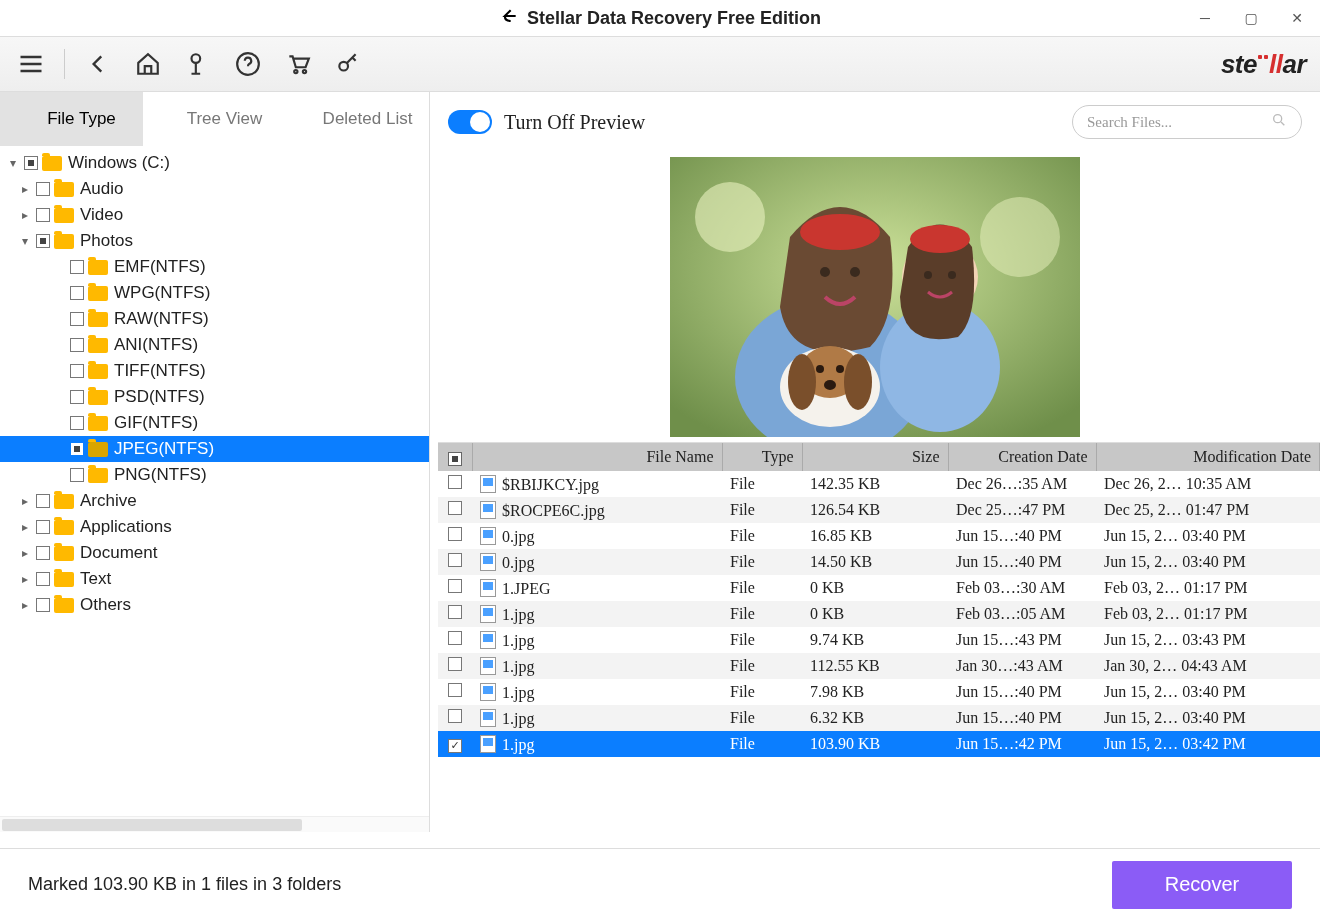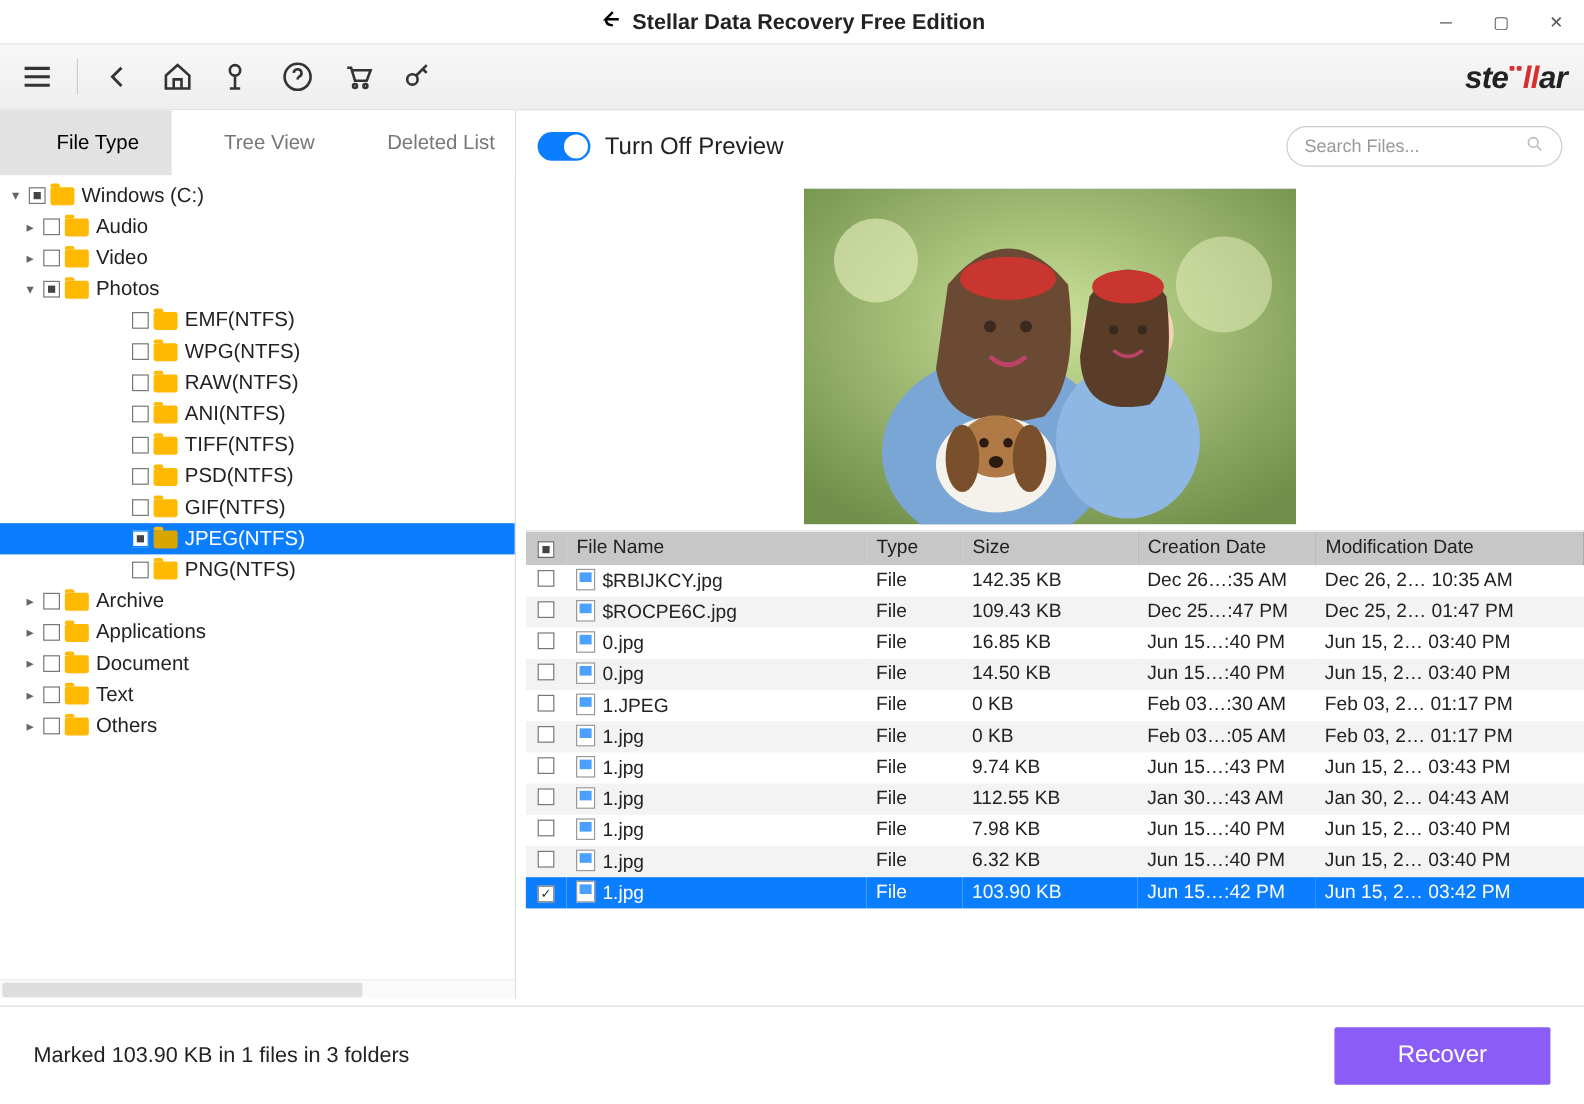--- a/index.html
+++ b/index.html
@@ -23,52 +23,52 @@
   .tree-row { display:flex; align-items:center; height:26px; padding-left: 6px; white-space:nowrap; }
   .tree-row .caret { width:14px; text-align:center; color:#666; font-size:12px; }
   .tree-row .chk { width:14px; height:14px; border:1px solid #777; display:inline-flex; align-items:center; justify-content:center; margin:0 4px; background:#fff; font-size:10px; }
   .tree-row .chk.tri::after { content:""; width:6px; height:6px; background:#444; }
   .tree-row .folder { width:20px; height:15px; background:#ffb900; border-radius:2px; margin-right:6px; position:relative; }
   .tree-row .folder::before { content:""; position:absolute; top:-3px; left:0; width:8px; height:3px; background:#ffb900; border-radius:2px 2px 0 0; }
   .tree-row .folder.sel { background:#d9a500; }
   .tree-row.sel { background:#0b7eff; color:#fff; }
   .tree-row.sel .chk { border-color:#0b7eff; }
   .tree .lvl1 { padding-left: 18px; }
-  .tree .lvl2 { padding-left: 92px; }
+  .tree .lvl2 { padding-left: 52px; }
   .hscroll { height:16px; border-top:1px solid #eee; background:#fafafa; position:relative; }
   .hscroll .thumb { position:absolute; left:2px; top:2px; height:12px; width:300px; background:#ddd; border-radius:2px;}
-  .main { flex:1; display:flex; flex-direction:column; }
+  .main { flex:1; display:flex; flex-direction:column;font-family:Liberation Serif, serif; }
   .main-top { height:60px; display:flex; align-items:center; padding: 0 18px; gap:12px; }
   .toggle { width:44px; height:24px; background:#0b7eff; border-radius:12px; position:relative; }
   .toggle::after { content:""; position:absolute; right:2px; top:2px; width:20px; height:20px; background:#fff; border-radius:50%; }
   .toggle-label { font-size:20px; }
   .search { margin-left:auto; width:230px; height:34px; border:1px solid #ccc; border-radius:17px; display:flex; align-items:center; padding:0 14px; color:#999; font-size:15px; }
   .search .mag { margin-left:auto; color:#bbb; }
   .preview { height:290px; display:flex; align-items:center; justify-content:center; }
   .preview-box { width:410px; height:280px; background:#ddd; position:relative; overflow:hidden; }
   .preview-box svg { width:100%; height:100%; display:block; }
   .table-wrap { flex:1; overflow:auto; border-top:1px solid #ddd; font-size:16px; margin-left:8px; }
   table { border-collapse:collapse; width:100%; }
-  thead th { background:#c7c7c7; text-align:left; font-weight:400; padding:4px 8px; border-right:1px solid #aaa; height:28px; position:sticky; top:0; }
+  thead th { background:#c7c7c7; text-align:right; font-weight:400; padding:4px 8px; border-right:1px solid #aaa; height:28px; position:sticky; top:0; }
   thead .headchk { width:14px; height:14px; border:1px solid #666; display:inline-flex; background:#fff; align-items:center; justify-content:center; }
   thead .headchk::after { content:""; width:6px; height:6px; background:#444; }
   tbody td { padding:3px 8px; border-bottom:0; height:26px; }
   tbody tr:nth-child(even) { background:#f3f3f3; }
   tbody tr.sel { background:#0b7eff; color:#fff; }
   tbody tr.sel .rowchk { background:#fff; }
   .rowchk { width:14px; height:14px; border:1px solid #777; display:inline-flex; align-items:center; justify-content:center; background:#fff; font-size:11px; }
   .rowchk.on::after { content:"✓"; color:#333; }
   .fileicon { display:inline-block; width:16px; height:18px; background:#fff; border:1px solid #999; position:relative; margin-right:6px; vertical-align:-3px; }
   .fileicon::after { content:""; position:absolute; left:2px; top:2px; right:2px; height:8px; background:#4aa0ff; }
   .col-chk { width:34px; text-align:center; }
   .col-name { width:250px; }
   .col-type { width:80px; }
   .col-size { width:146px; }
   .col-cd { width:148px; }
-  .footer { position:absolute; bottom:0; left:0; right:0; height:82px; border-top:1px solid #ddd; display:flex; align-items:center; padding:0 28px; background:#fff; }
+  .footer { position:absolute; bottom:0; left:0; right:0; height:72px; border-top:1px solid #ddd; display:flex; align-items:center; padding:0 28px; background:#fff; }
   .footer .status { font-size:18px; }
   .recover-btn { margin-left:auto; width:180px; height:48px; background:#8b5cf6; color:#fff; display:flex; align-items:center; justify-content:center; font-size:20px; border-radius:2px; cursor:pointer; }
 </style>
 </head>
 <body>
 
 <div class="titlebar">
   <div class="title">
     <span><svg width="20" height="20" viewBox="0 0 24 24" fill="none" stroke="#000" stroke-width="2.5">
           <path d="M14 5l-7 7h13M7 12c0 4 3 6 7 6"></path>
@@ -320,21 +320,21 @@
               <td class="col-name"><span class="fileicon"></span>$RBIJKCY.jpg</td>
               <td class="col-type">File</td>
               <td class="col-size">142.35 KB</td>
               <td class="col-cd">Dec 26…:35 AM</td>
               <td>Dec 26, 2… 10:35 AM</td>
             </tr>
             <tr>
               <td class="col-chk"><span class="rowchk"></span></td>
               <td class="col-name"><span class="fileicon"></span>$ROCPE6C.jpg</td>
               <td class="col-type">File</td>
-              <td class="col-size">109.43 KB</td>
+              <td class="col-size">126.54 KB</td>
               <td class="col-cd">Dec 25…:47 PM</td>
               <td>Dec 25, 2… 01:47 PM</td>
             </tr>
             <tr>
               <td class="col-chk"><span class="rowchk"></span></td>
               <td class="col-name"><span class="fileicon"></span>0.jpg</td>
               <td class="col-type">File</td>
               <td class="col-size">16.85 KB</td>
               <td class="col-cd">Jun 15…:40 PM</td>
               <td>Jun 15, 2… 03:40 PM</td>

